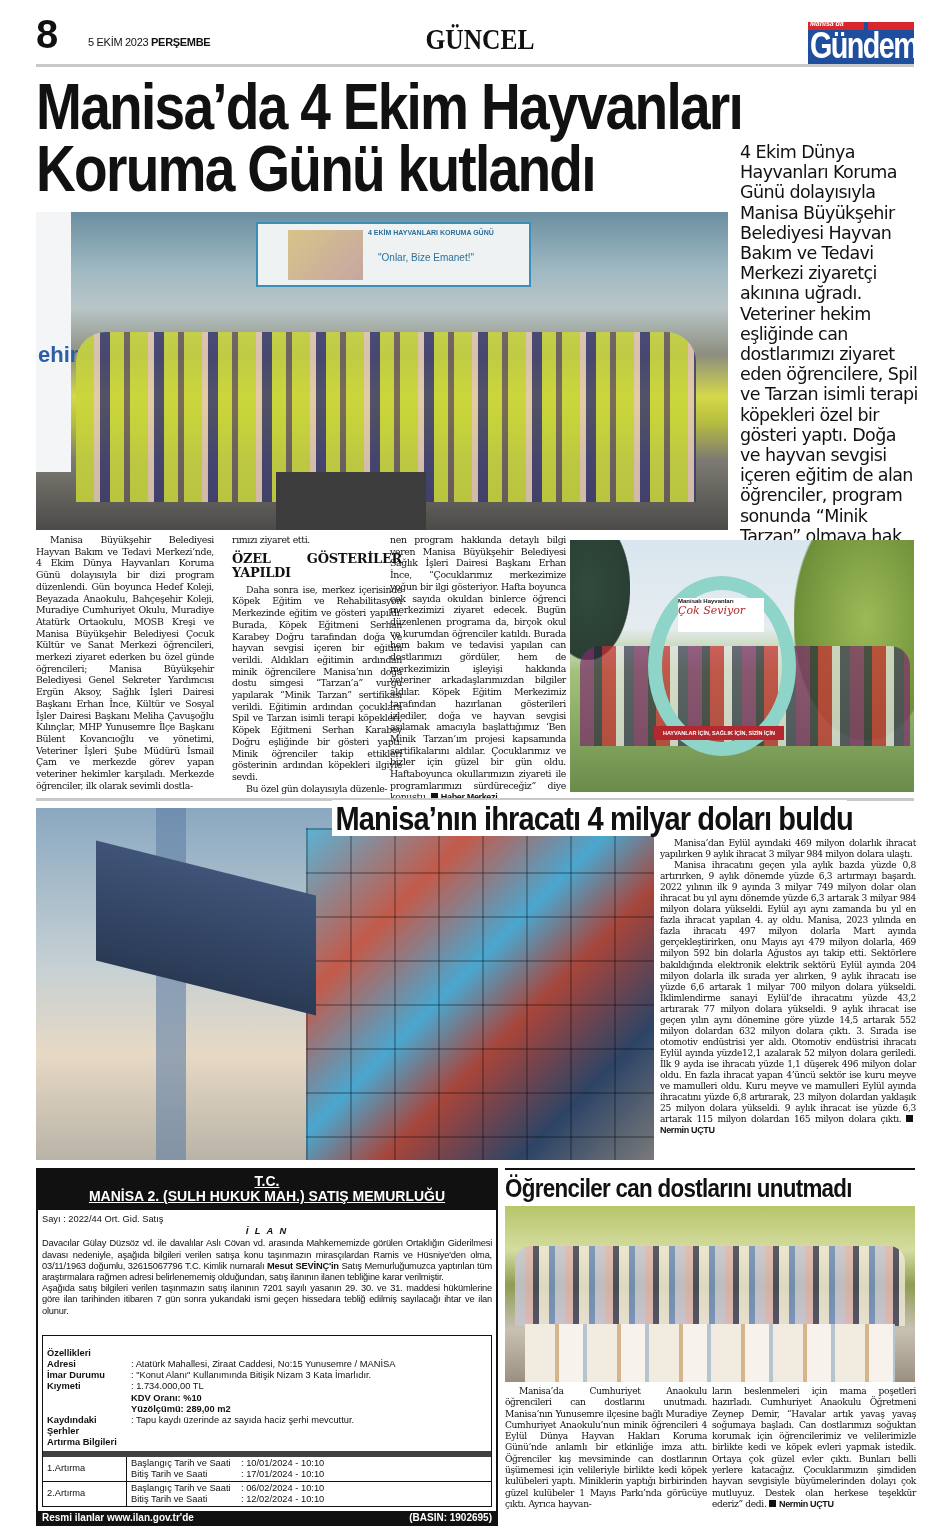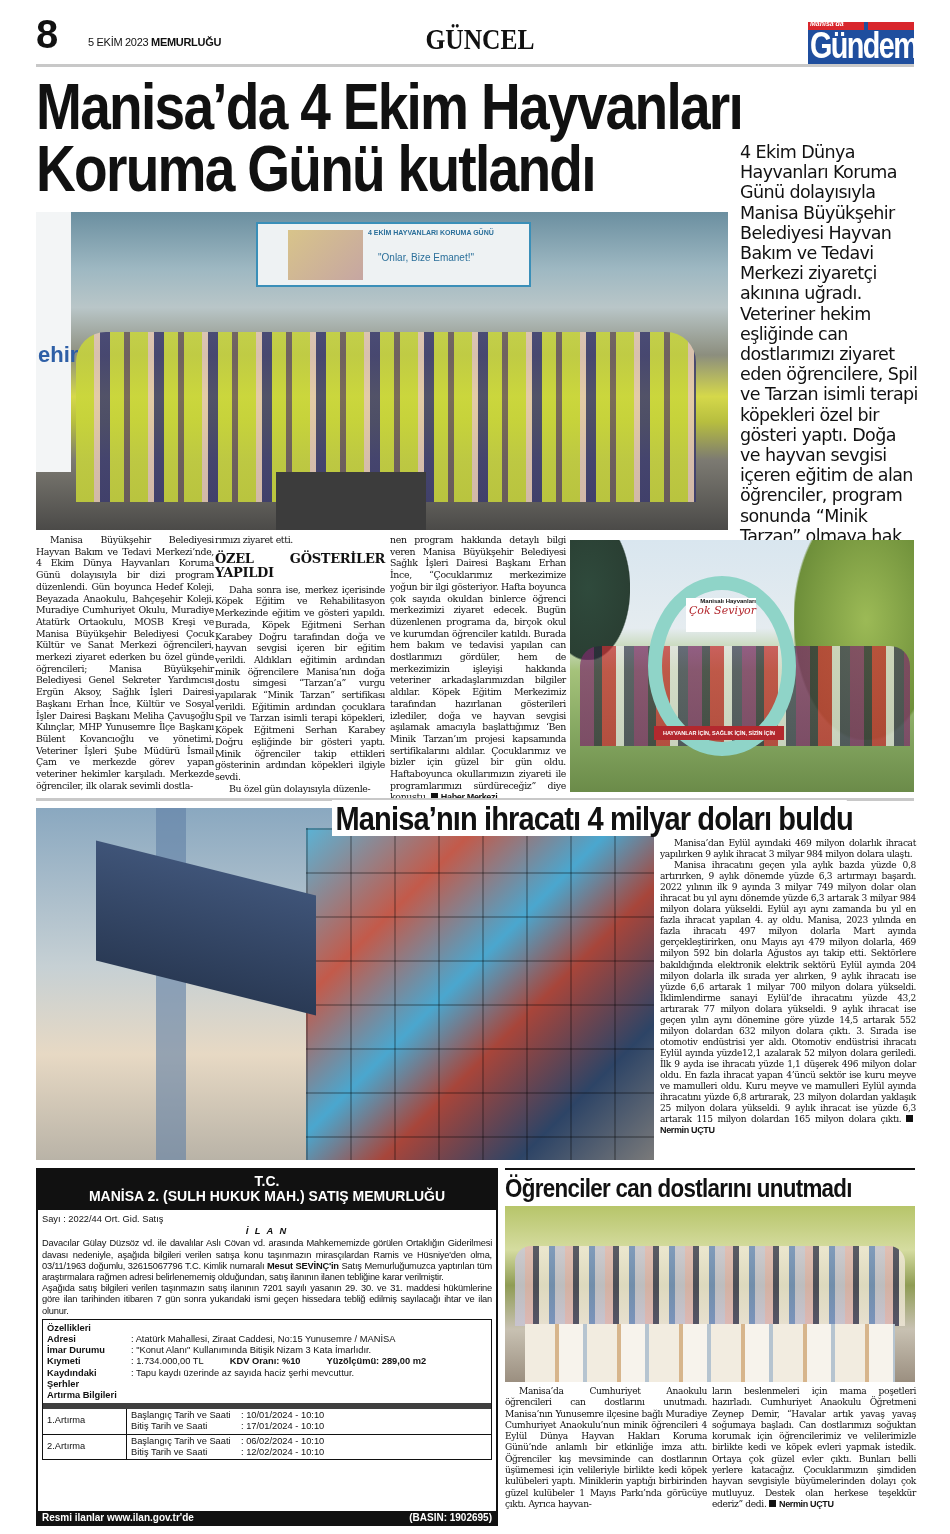--- a/index.html
+++ b/index.html
@@ -39,21 +39,21 @@
     background: repeating-linear-gradient(90deg, #c9d63a 0 18px, #e6c9b5 18px 24px, #3b3b6d 24px 34px, #c9d63a 34px 48px, #6a5a5a 48px 54px); opacity: .85; border-radius: 30px 30px 0 0; }
   .photo1 .carpet { position: absolute; left: 240px; top: 260px; width: 150px; height: 58px; background: #3c3c3c; }
   .photo1 .banner-left { position: absolute; left: 0; top: 0; width: 35px; height: 260px; background: #f3f5f6; }
   .photo1 .banner-left span { position: absolute; left: 2px; top: 130px; font-family: "Liberation Sans", sans-serif; font-size: 22px; color: #2e5fa6; font-weight: 700; }
 
   .photo2 { left: 570px; top: 540px; width: 344px; height: 252px;
     background: linear-gradient(180deg, #d9e6ef 0%, #e5ecf0 35%, #a5c27a 52%, #86a862 75%, #6b8b49 100%); }
   .photo2 .tree { position: absolute; right: 0; top: 0; width: 120px; height: 200px; background: radial-gradient(ellipse at 60% 40%, #9cba56, #6e8f3a 70%, transparent 72%); }
   .photo2 .tree2 { position: absolute; left: 0; top: 0; width: 60px; height: 120px; background: radial-gradient(ellipse at 30% 40%, #2f4a3c, #2a3f33 70%, transparent 72%); }
   .photo2 .ring { position: absolute; left: 78px; top: 36px; width: 148px; height: 180px; border: 14px solid #8fd4c8; border-radius: 50%; }
-  .photo2 .sign { position: absolute; left: 116px; top: 58px; width: 70px; height: 34px; background: #fff; text-align: right; }
+  .photo2 .sign { position: absolute; left: 108px; top: 58px; width: 86px; height: 34px; background: #fff; text-align: left; }
   .photo2 .sign .a { font-family: "Liberation Sans", sans-serif; font-size: 6px; font-weight: 700; }
   .photo2 .sign .b { font-family: "DejaVu Serif", serif; font-size: 11px; color: #b3282e; font-style: italic; }
   .photo2 .red { position: absolute; left: 84px; top: 186px; width: 130px; height: 14px; background: #b3282e; color: #fff; font-family: "Liberation Sans", sans-serif; font-size: 5.5px; font-weight: 700; text-align: center; line-height: 14px; }
   .photo2 .people { position: absolute; left: 10px; top: 106px; width: 330px; height: 100px; background: repeating-linear-gradient(90deg, #7b2a6a 0 14px, #2a2a3a 14px 22px, #c92c33 22px 36px, #e8e8e8 36px 44px, #3c3c5a 44px 54px); opacity: .7; border-radius: 20px 20px 0 0; }
 
   .photo3 { left: 36px; top: 808px; width: 618px; height: 352px;
     background: linear-gradient(180deg, #8aa8c0 0%, #c6d0d4 45%, #e7d9c4 70%, #b9b3a7 100%); }
   .photo3 .container-hang { position: absolute; left: 60px; top: 60px; width: 220px; height: 120px; background: linear-gradient(180deg, #3f5478, #2a3a55); transform: skewY(14deg); }
   .photo3 .stack { position: absolute; left: 270px; top: 20px; width: 348px; height: 332px;
     background:
@@ -69,40 +69,40 @@
 
   
   .col { font-family: "DejaVu Serif", serif; font-size: 9.4px; line-height: 11.7px; text-align: justify; letter-spacing: -0.35px; color: #111; }
   .col p { text-indent: 14px; }
   .col p.noind { text-indent: 0; }
   .byline { font-family: "Liberation Sans", sans-serif; font-weight: 700; font-size: 9px; }
   .byline::before { content: ""; display: inline-block; width: 7px; height: 7px; background: #111; margin-right: 3px; vertical-align: 0; }
   .subhead { font-family: "DejaVu Serif", serif; font-weight: 700; font-size: 13px; line-height: 14px; margin: 6px 0 4px; letter-spacing: -0.3px; }
 
   .c1 { left: 36px; top: 534px; width: 178px; }
-  .c2 { left: 215px; top: 534px; width: 170px; }
+  .c2 { left: 232px; top: 534px; width: 170px; }
   .c3 { left: 390px; top: 534px; width: 176px; }
 
   .rule-mid { left: 36px; top: 798px; width: 878px; height: 3px; background: #c8c8c8; }
 
   .h2 { left: 332px; top: 800px; width: 585px; height: 36px; background: #fff; font-family: "Liberation Sans", sans-serif; font-weight: 700; font-size: 33px; line-height: 38px; letter-spacing: -1px; white-space: nowrap; transform: scaleX(0.88); transform-origin: left top; padding-left: 4px; }
 
   .c4 { left: 660px; top: 838px; width: 256px; font-size: 9.1px; line-height: 11.05px; }
 
   
   .legal { left: 36px; top: 1168px; width: 462px; height: 358px; border: 2px solid #111; font-family: "Liberation Sans", sans-serif; font-size: 9.3px; line-height: 11.2px; }
-  .legal .head { background: #111; color: #fff; text-align: center; font-weight: 700; font-size: 14px; line-height: 15px; padding: 4px 0 6px; }
+  .legal .head { background: #111; color: #fff; text-align: center; font-weight: 700; font-size: 14px; line-height: 15px; padding: 4px 0 6px; text-decoration: underline; }
   .legal .body { padding: 4px 4px 0; }
   .legal .ilan { text-align: center; font-weight: 700; letter-spacing: 2px; margin: 1px 0; font-style: italic; }
   .legal .justify { text-align: justify; letter-spacing: -0.2px; }
-  .legal .table { border: 1px solid #111; margin-top: 2px; padding: 3px 4px 0; }
+  .legal .table { border: 1px solid #111; margin-top: 18px; padding: 12px 4px 0; }
   .legal .row { display: flex; }
   .legal .row .k { width: 84px; font-weight: 700; flex: none; }
   .legal .row .v { flex: 1; }
-  .legal .kiy { display: flex; }
+  .legal .kiy { display: flex; flex-direction: column; }
   .legal .kiy span { margin-right: 26px; }
   .legal .atable { border-top: 6px solid #404040; margin: 2px -4px 0; }
   .legal .arow { display: flex; border-bottom: 1px solid #111; }
   .legal .arow:last-child { border-bottom: none; }
   .legal .arow .name { width: 84px; padding: 6px 4px; border-right: 1px solid #111; flex: none; }
   .legal .arow .dates { padding: 1px 4px; }
   .legal .arow .dates div { display: flex; }
   .legal .arow .dates .lbl { width: 110px; }
   .legal .foot { position: absolute; left: 0; bottom: 0; width: 100%; background: #111; color: #fff; display: flex; justify-content: space-between; font-weight: 700; font-size: 10px; line-height: 13px; padding: 0 4px; }
 
@@ -111,21 +111,21 @@
 
   .c5 { left: 505px; top: 1386px; width: 202px; font-size: 9.1px; line-height: 11.3px; }
   .c6 { left: 712px; top: 1386px; width: 204px; font-size: 9.1px; line-height: 11.3px; }
 </style>
 </head>
 <body>
 
 <div class="abs page-num">8</div>
 <div class="abs date">
   <span>5 EKİM 2023</span>
-  <b>MEMURLUĞU</b>
+  <b>PERŞEMBE</b>
 </div>
 <div class="abs section">GÜNCEL</div>
 <div class="abs logo">
   <div class="bar1"></div>
     <div class="bar2"></div>
   <div class="small">Manisa'da</div>
   <div class="big">Gündem</div>
 </div>
 <div class="abs rule-top"></div>
 

